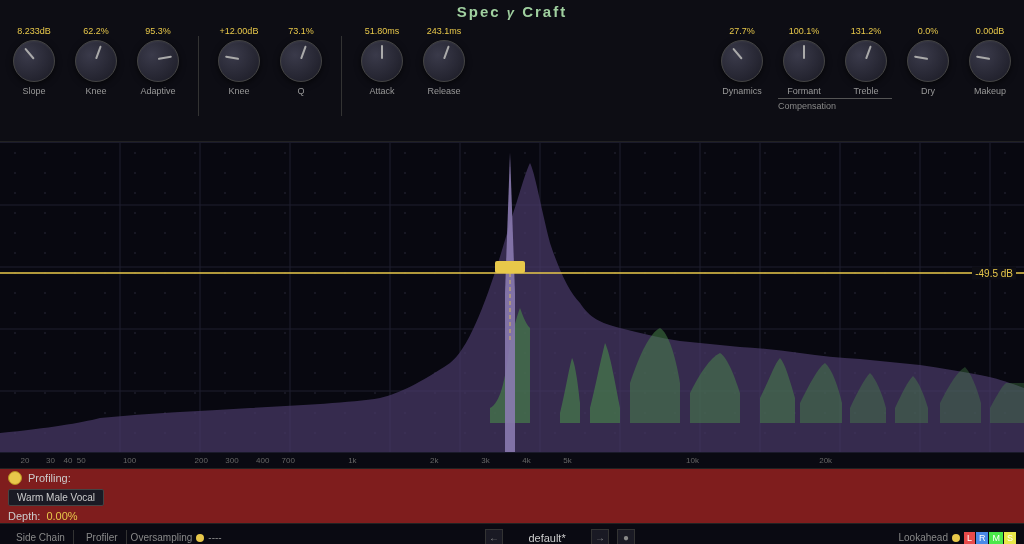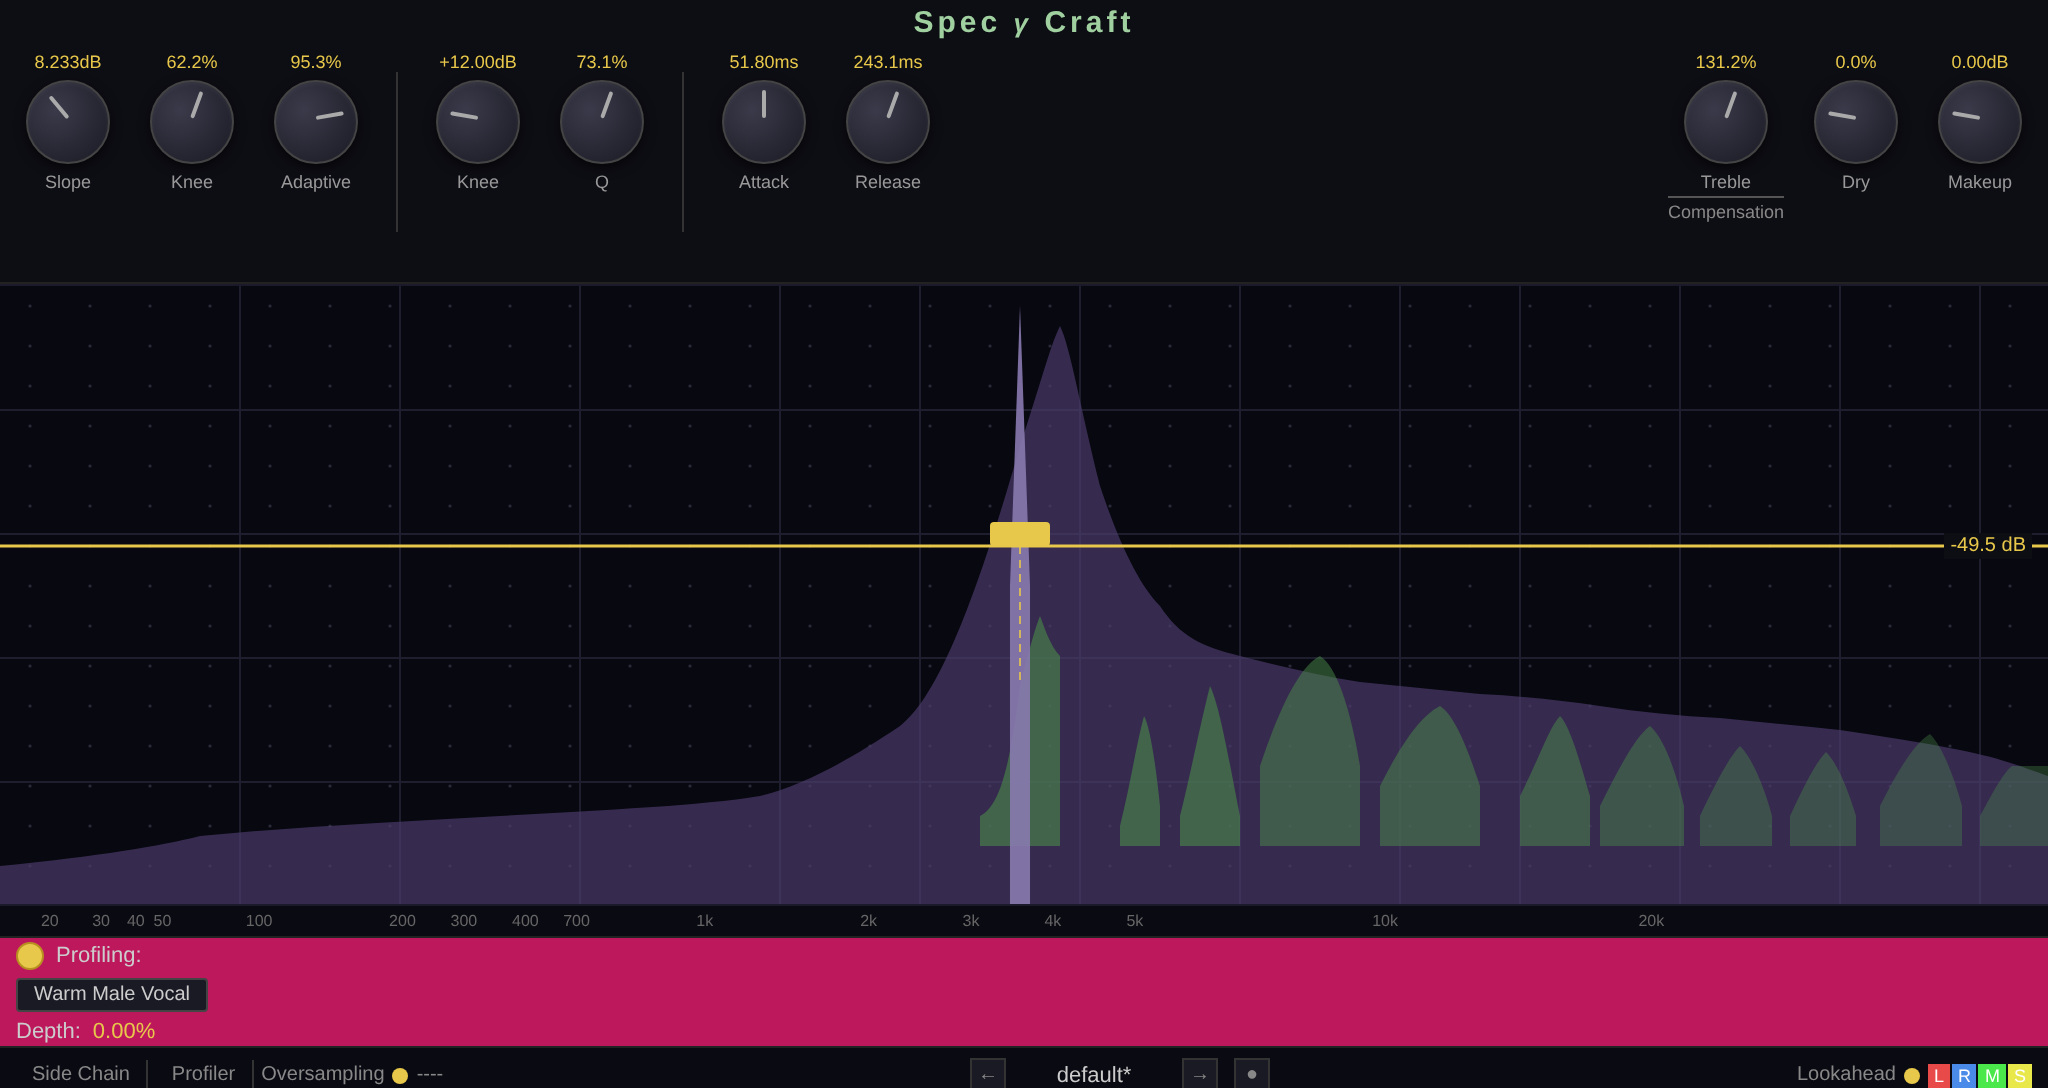--- a/index.html
+++ b/index.html
@@ -156,21 +156,21 @@
       color: #e8c84a;
       background: #0d0d14;
       padding: 1px 3px;
     }
 
     
     .bottom-controls {
       display: flex;
       align-items: center;
       padding: 4px 8px;
-      background: #be185d;
+      background: #7f1d1d;
       height: 55px;
       border-top: 1px solid #222;
     }
 
     .profiling-row {
       display: flex;
       flex-direction: column;
       gap: 4px;
     }
 
@@ -388,23 +388,33 @@
     </div>
 
     <div class="knob-container">
       <div class="knob-value">243.1ms</div>
       <div class="knob rotated-slight-right"></div>
       <div class="knob-label">Release</div>
     </div>
   </div>
 
   <div class="right-controls">
+    <div class="knob-container">
+      <div class="knob-value">27.7%</div>
+      <div class="knob rotated-left"></div>
+      <div class="knob-label">Dynamics</div>
+    </div>
 
     <div class="compensation-group">
       <div class="compensation-knobs">
+        <div class="knob-container">
+          <div class="knob-value">100.1%</div>
+          <div class="knob rotated-center"></div>
+          <div class="knob-label">Formant</div>
+        </div>
         <div class="knob-container">
           <div class="knob-value">131.2%</div>
           <div class="knob rotated-slight-right"></div>
           <div class="knob-label">Treble</div>
         </div>
       </div>
       <div class="compensation-label">Compensation</div>
     </div>
 
     <div class="knob-container">

